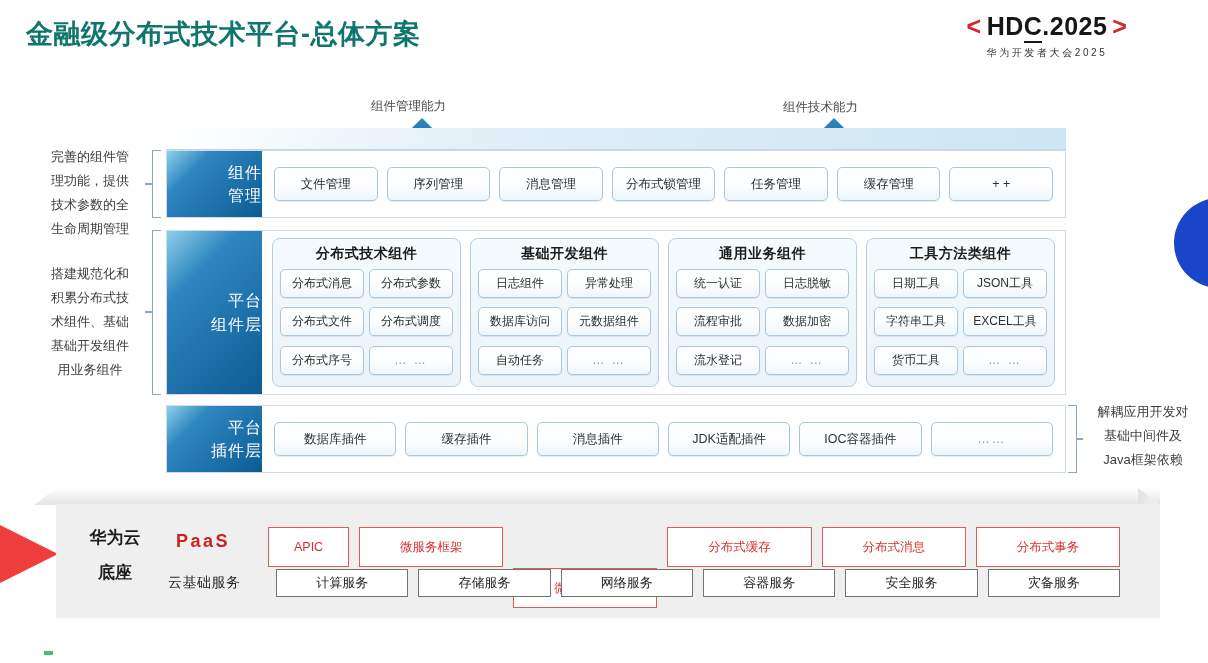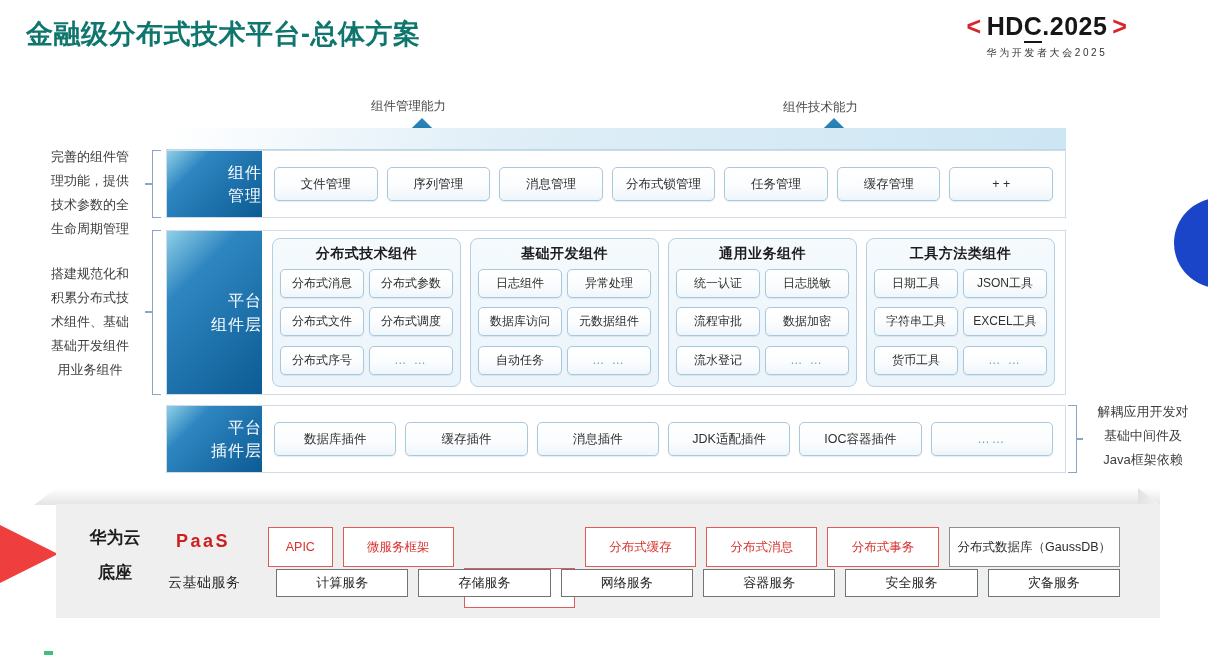--- a/index.html
+++ b/index.html
@@ -344,21 +344,20 @@
   <div class="paas-rowlabel" id="paas-word">PaaS</div>
   <div class="paas-rowlabel" id="cloud-word">云基础服务</div>
 
   <div class="paas-row" id="paas-row-1">
       <div class="sbox" style="flex: 1 1 0%;">APIC</div>
       <div class="sbox" style="flex: 2 1 0%;">微服务框架</div>
       <div class="sbox" style="flex: 2 1 0%; margin-top: 41px;">微服务治理</div>
       <div class="sbox" style="flex: 2 1 0%;">分布式缓存</div>
       <div class="sbox" style="flex: 2 1 0%;">分布式消息</div>
       <div class="sbox" style="flex: 2 1 0%;">分布式事务</div>
-      <div class="sbox neutral" style="flex: 3 1 0%;">分布式数据库（GaussDB）</div>
     </div>
   <div class="paas-row" id="paas-row-2">
       <div class="gbox">计算服务</div>
       <div class="gbox">存储服务</div>
       <div class="gbox">网络服务</div>
       <div class="gbox">容器服务</div>
       <div class="gbox">安全服务</div>
       <div class="gbox">灾备服务</div>
     </div>
 

